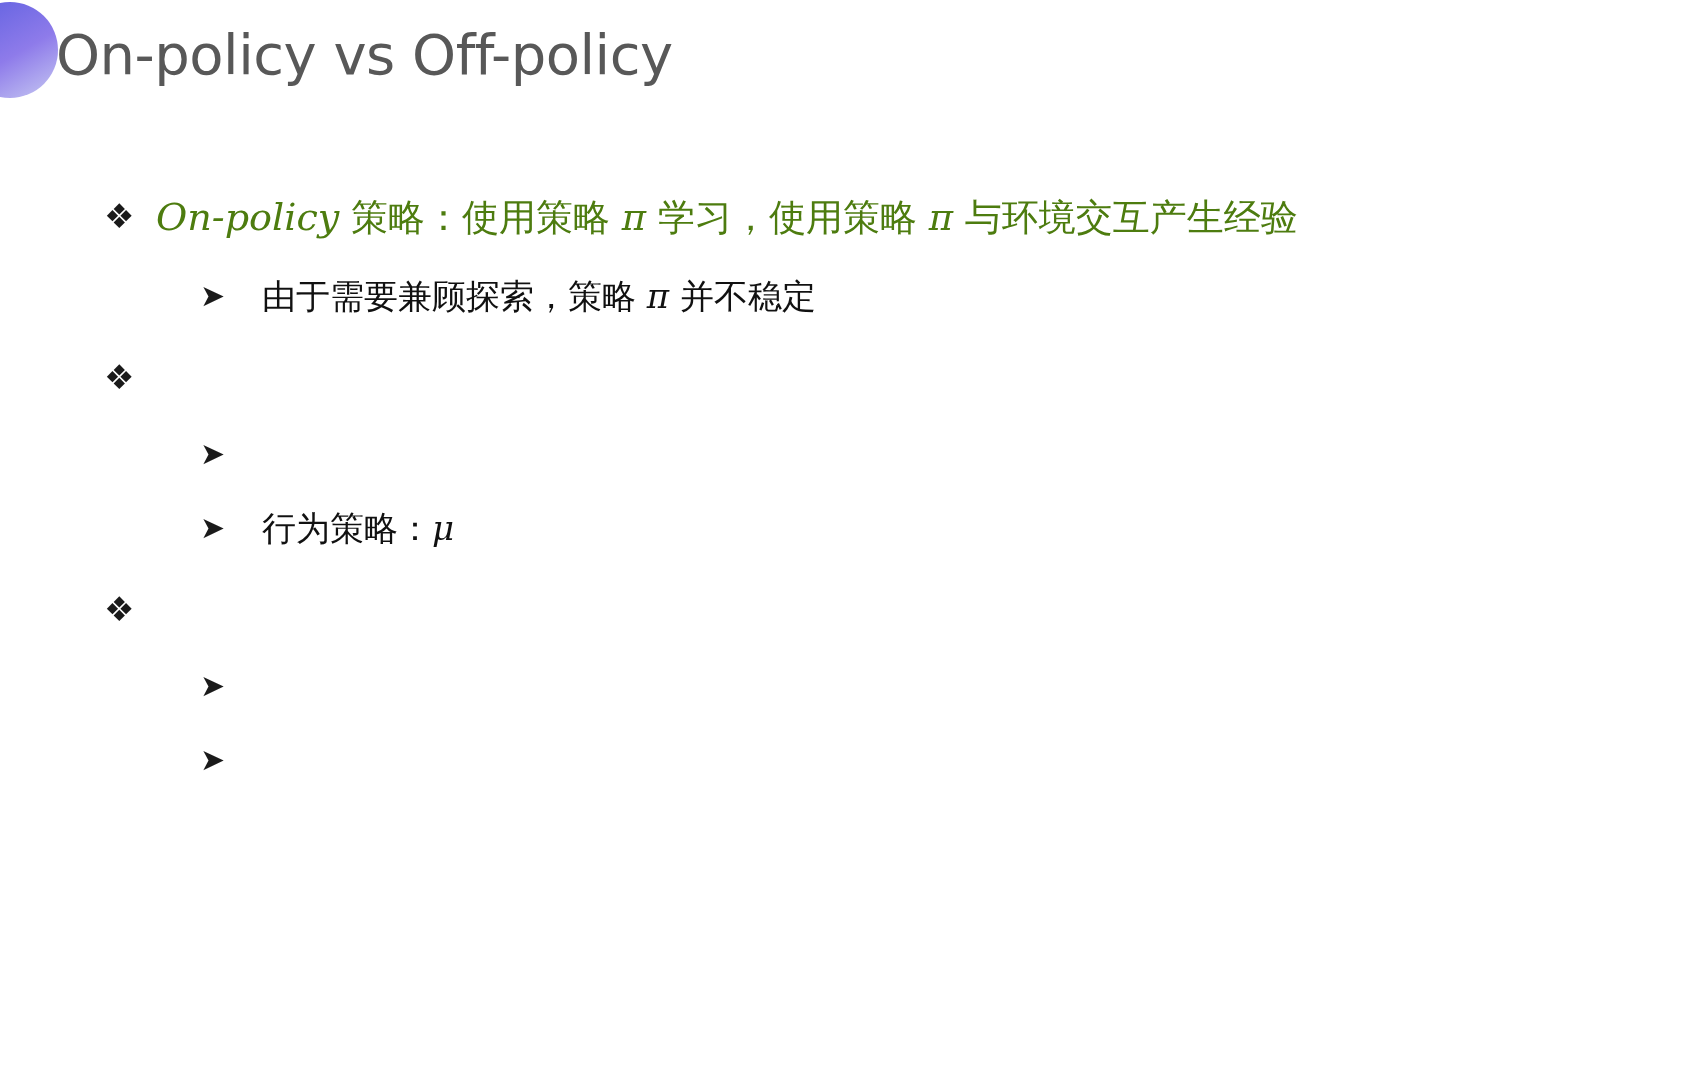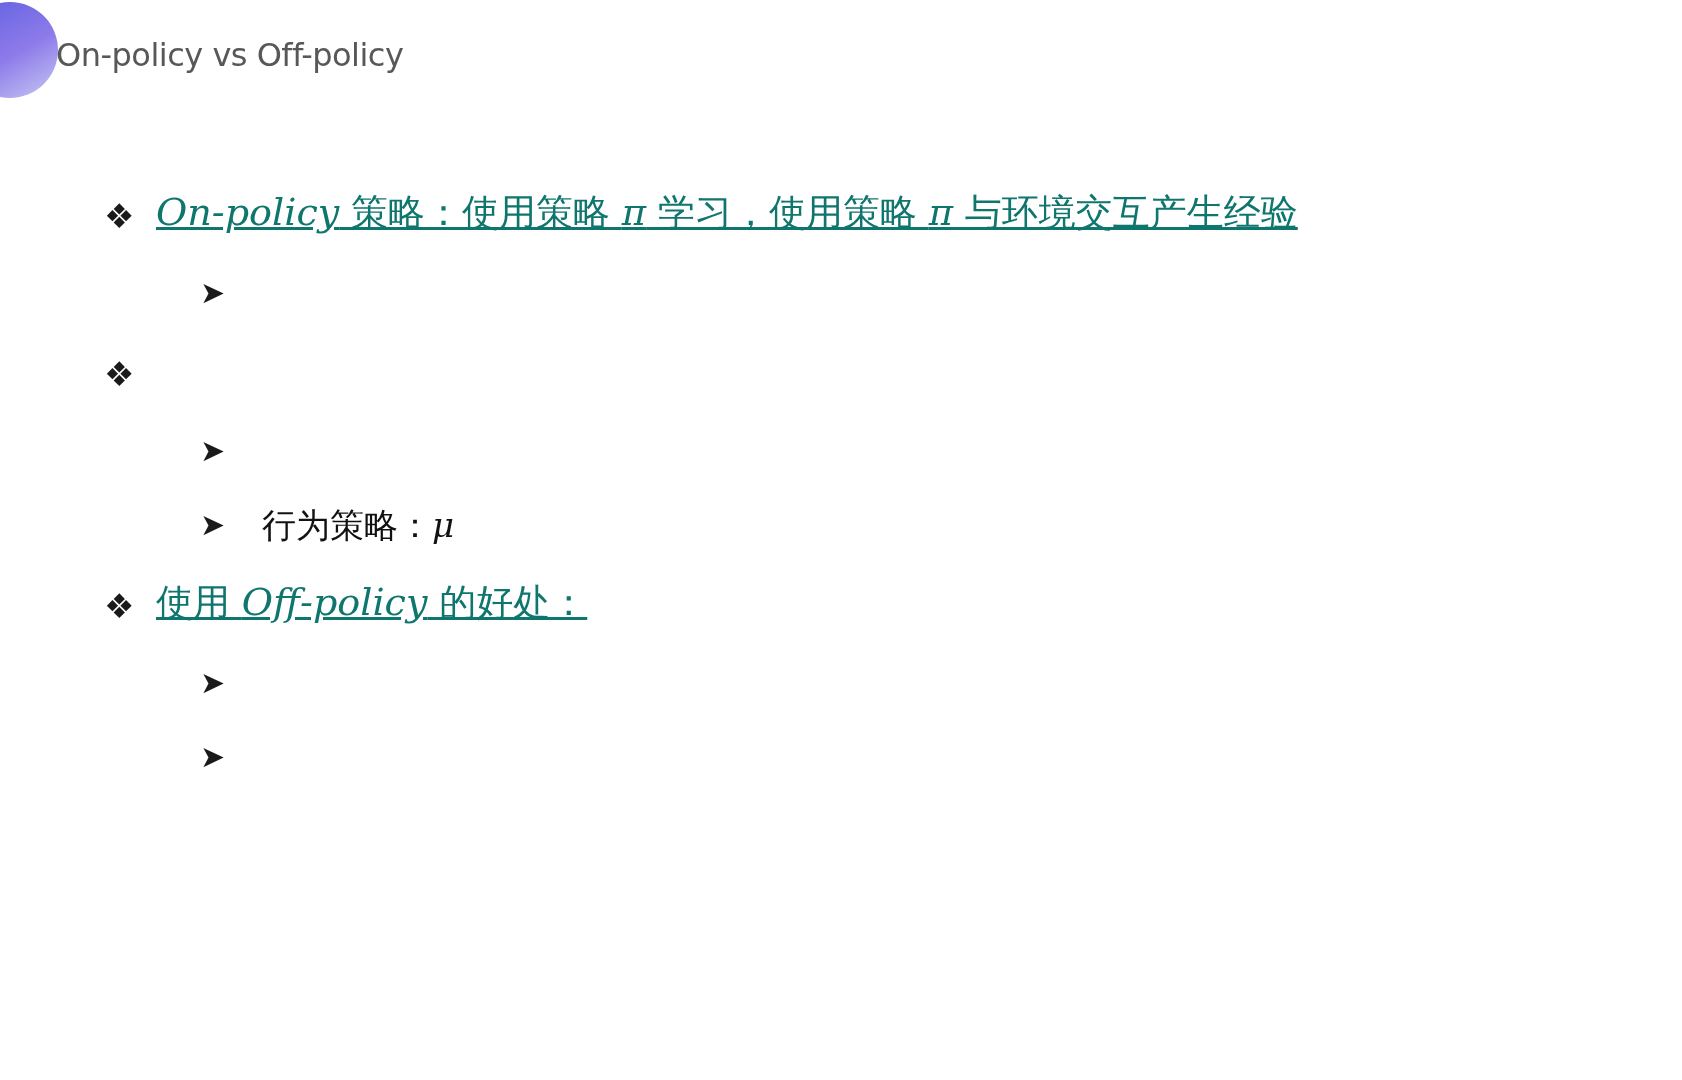--- a/index.html
+++ b/index.html
@@ -33,21 +33,21 @@
     width: 96px;
     height: 96px;
     border-radius: 50%;
     background: linear-gradient(150deg, #5d5fe0 0%, #8e7bea 55%, #c7c9f2 100%);
   }
 
   .slide-title {
     position: absolute;
     left: 56px;
     top: 26px;
-    font-size: 32px;
+    font-size: 56px;
     line-height: 58px;
     letter-spacing: -0.5px;
     color: #585858;
     font-family: "DejaVu Sans", "Liberation Sans", sans-serif;
     font-weight: 400;
     white-space: nowrap;
   }
 
   
   .content {
@@ -65,25 +65,24 @@
   .lvl1 .marker {
     width: 52px;
     flex: 0 0 52px;
     font-size: 34px;
     line-height: 52px;
     color: #1a1a1a;
     font-family: "DejaVu Sans", sans-serif;
   }
   .lvl1 .text {
     font-size: 37px;
-    line-height: 44px;
-    color: #0f766e;
+    line-height: 54px;
+    color: #4d7c0f;
     font-family: "DejaVu Sans", "Liberation Sans", sans-serif;
     white-space: nowrap;
-    text-decoration: underline;
   }
 
   .lvl2 {
     display: flex;
     align-items: flex-start;
     margin: 0 0 24px 0;
     padding-left: 96px;
   }
   .lvl2 .marker {
     width: 62px;
@@ -125,20 +124,21 @@
 
   <div class="content">
 
     <div class="lvl1">
       <span class="marker">❖</span>
       <span class="text"><span class="en">On-policy</span> 策略：使用策略 <span class="sym">π</span> 学习，使用策略 <span class="sym">π</span> 与环境交互产生经验</span>
     </div>
 
     <div class="lvl2">
       <span class="marker">➤</span>
+      <span class="text">由于需要兼顾探索，策略 <span class="sym">π</span> 并不稳定</span>
     </div>
 
     <div class="spacer-sm"></div>
 
     <div class="lvl1">
       <span class="marker">❖</span>
     </div>
 
     <div class="lvl2">
       <span class="marker">➤</span>
@@ -146,21 +146,20 @@
 
     <div class="lvl2">
       <span class="marker">➤</span>
       <span class="text">行为策略：<span class="sym">μ</span></span>
     </div>
 
     <div class="spacer-sm"></div>
 
     <div class="lvl1">
       <span class="marker">❖</span>
-      <span class="text">使用 <span class="en">Off-policy</span> 的好处：</span>
     </div>
 
     <div class="lvl2">
       <span class="marker">➤</span>
     </div>
 
     <div class="lvl2">
       <span class="marker">➤</span>
     </div>
 

